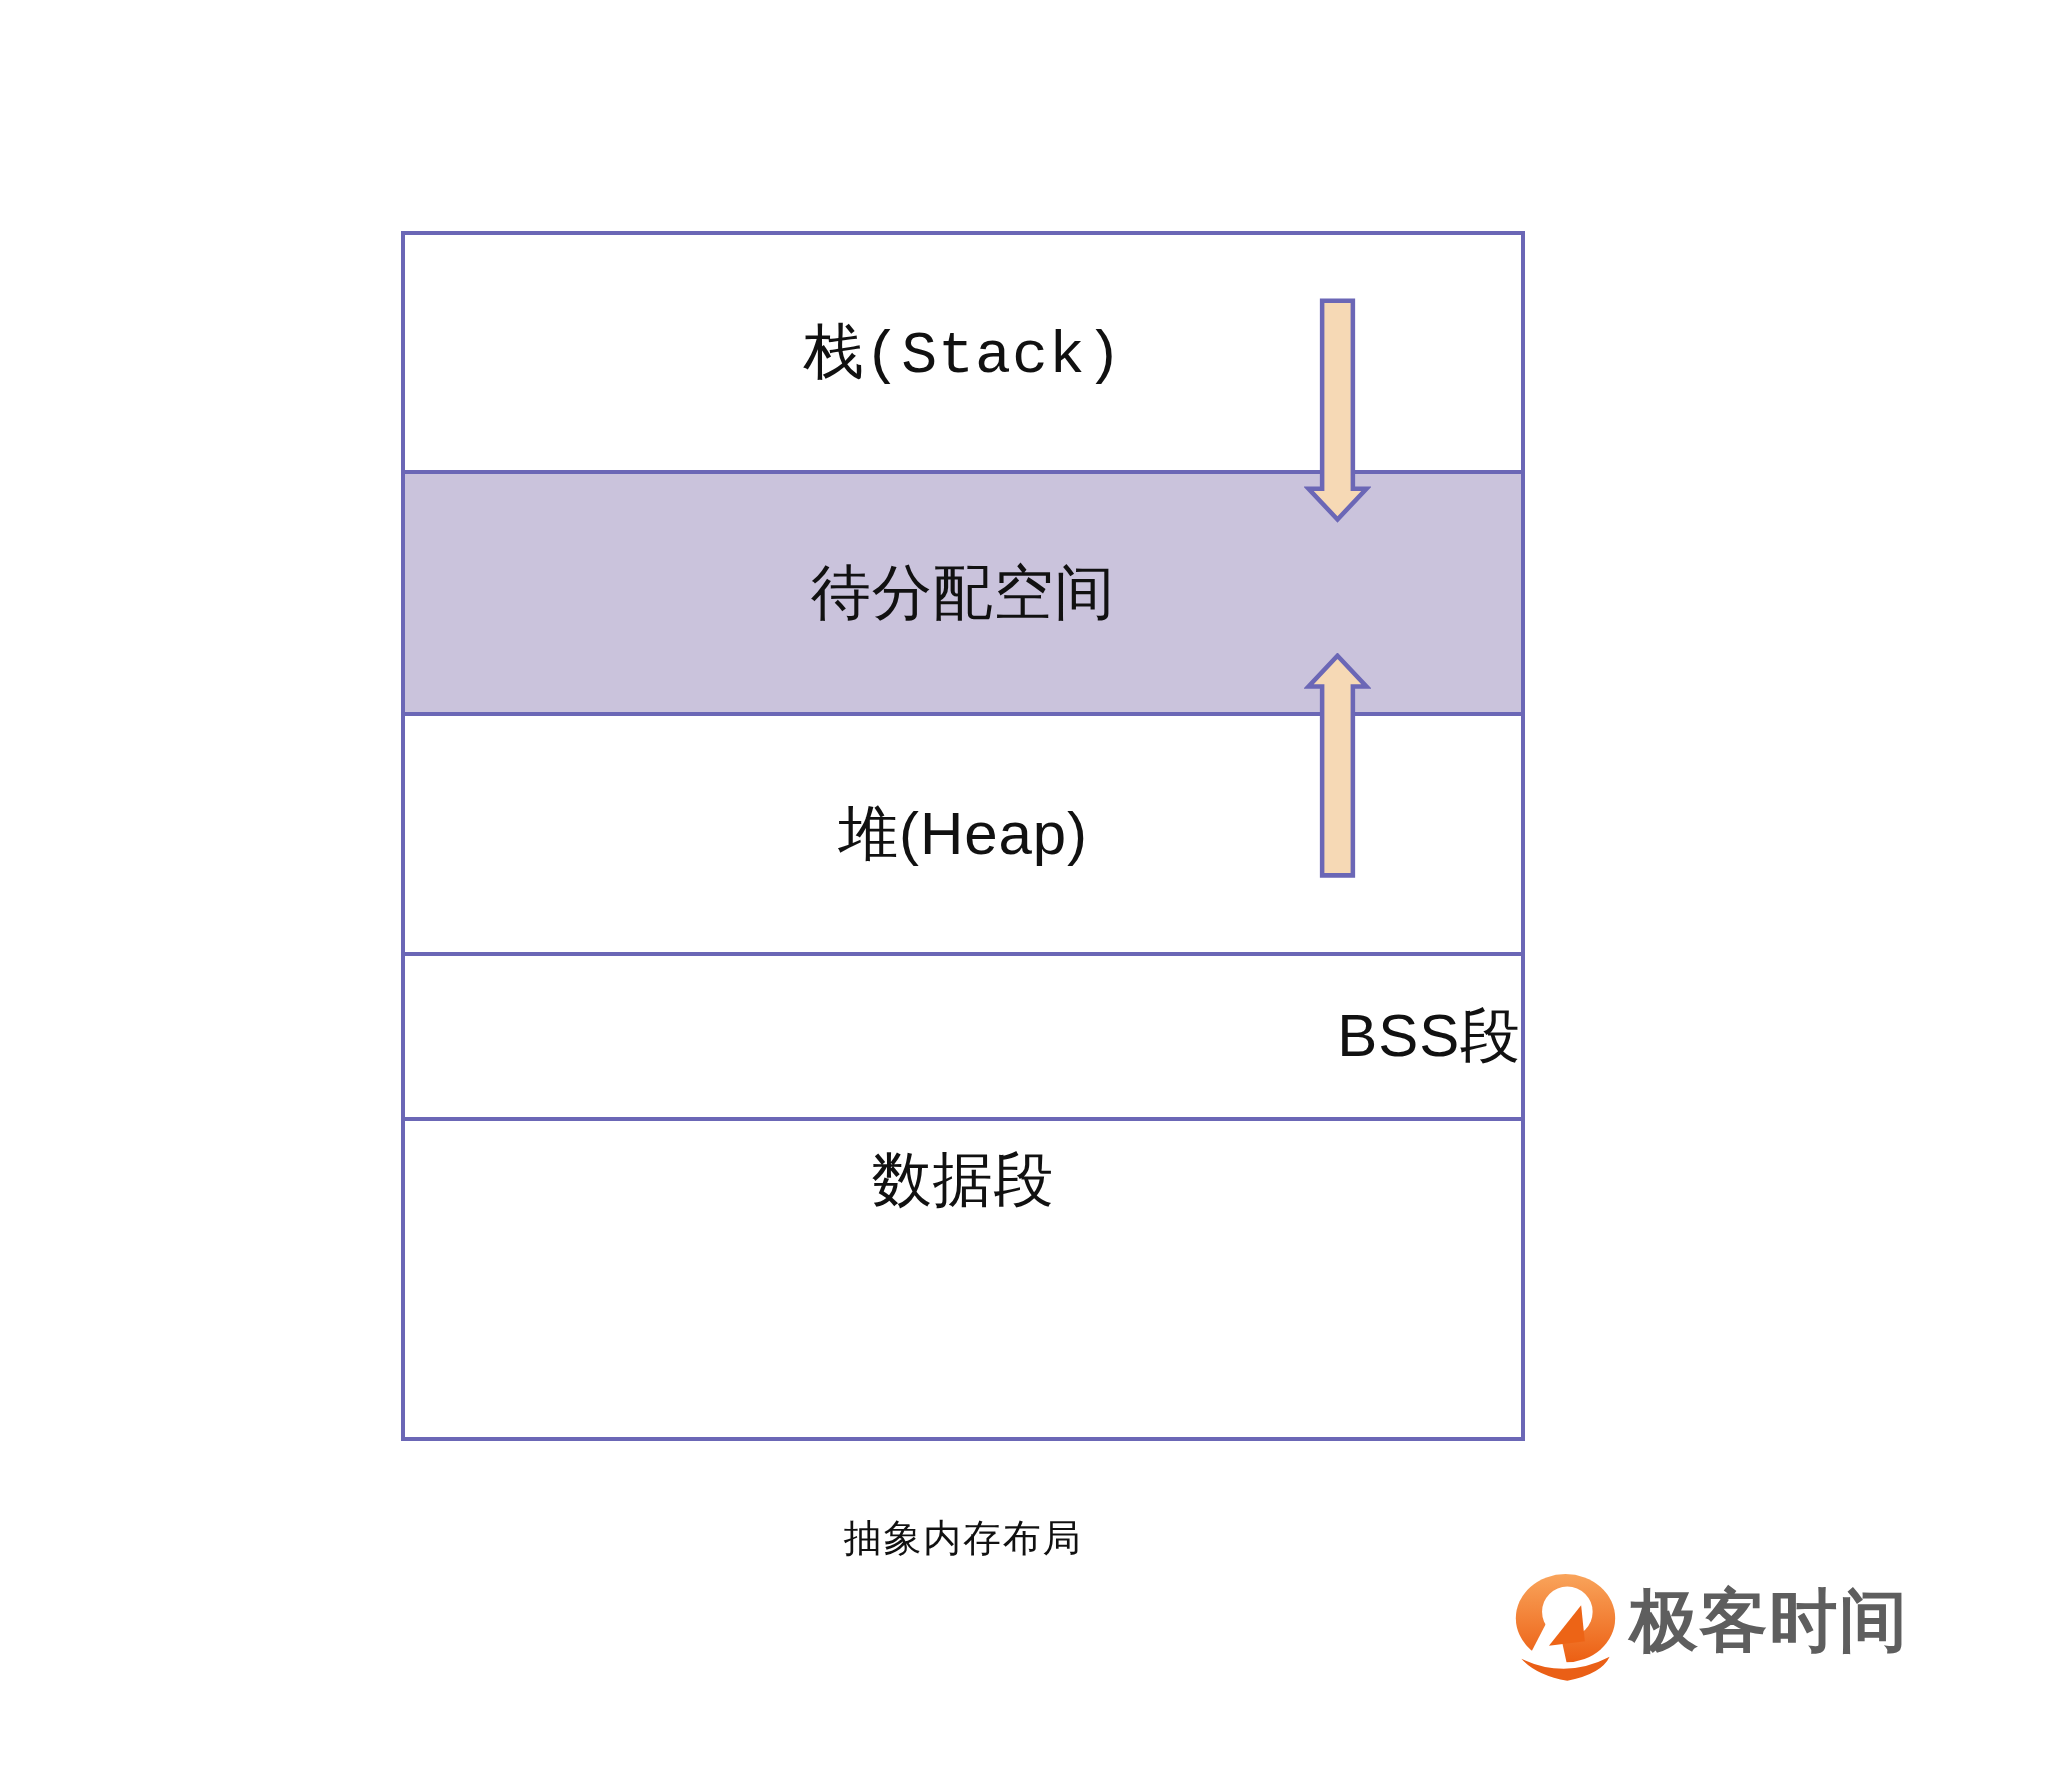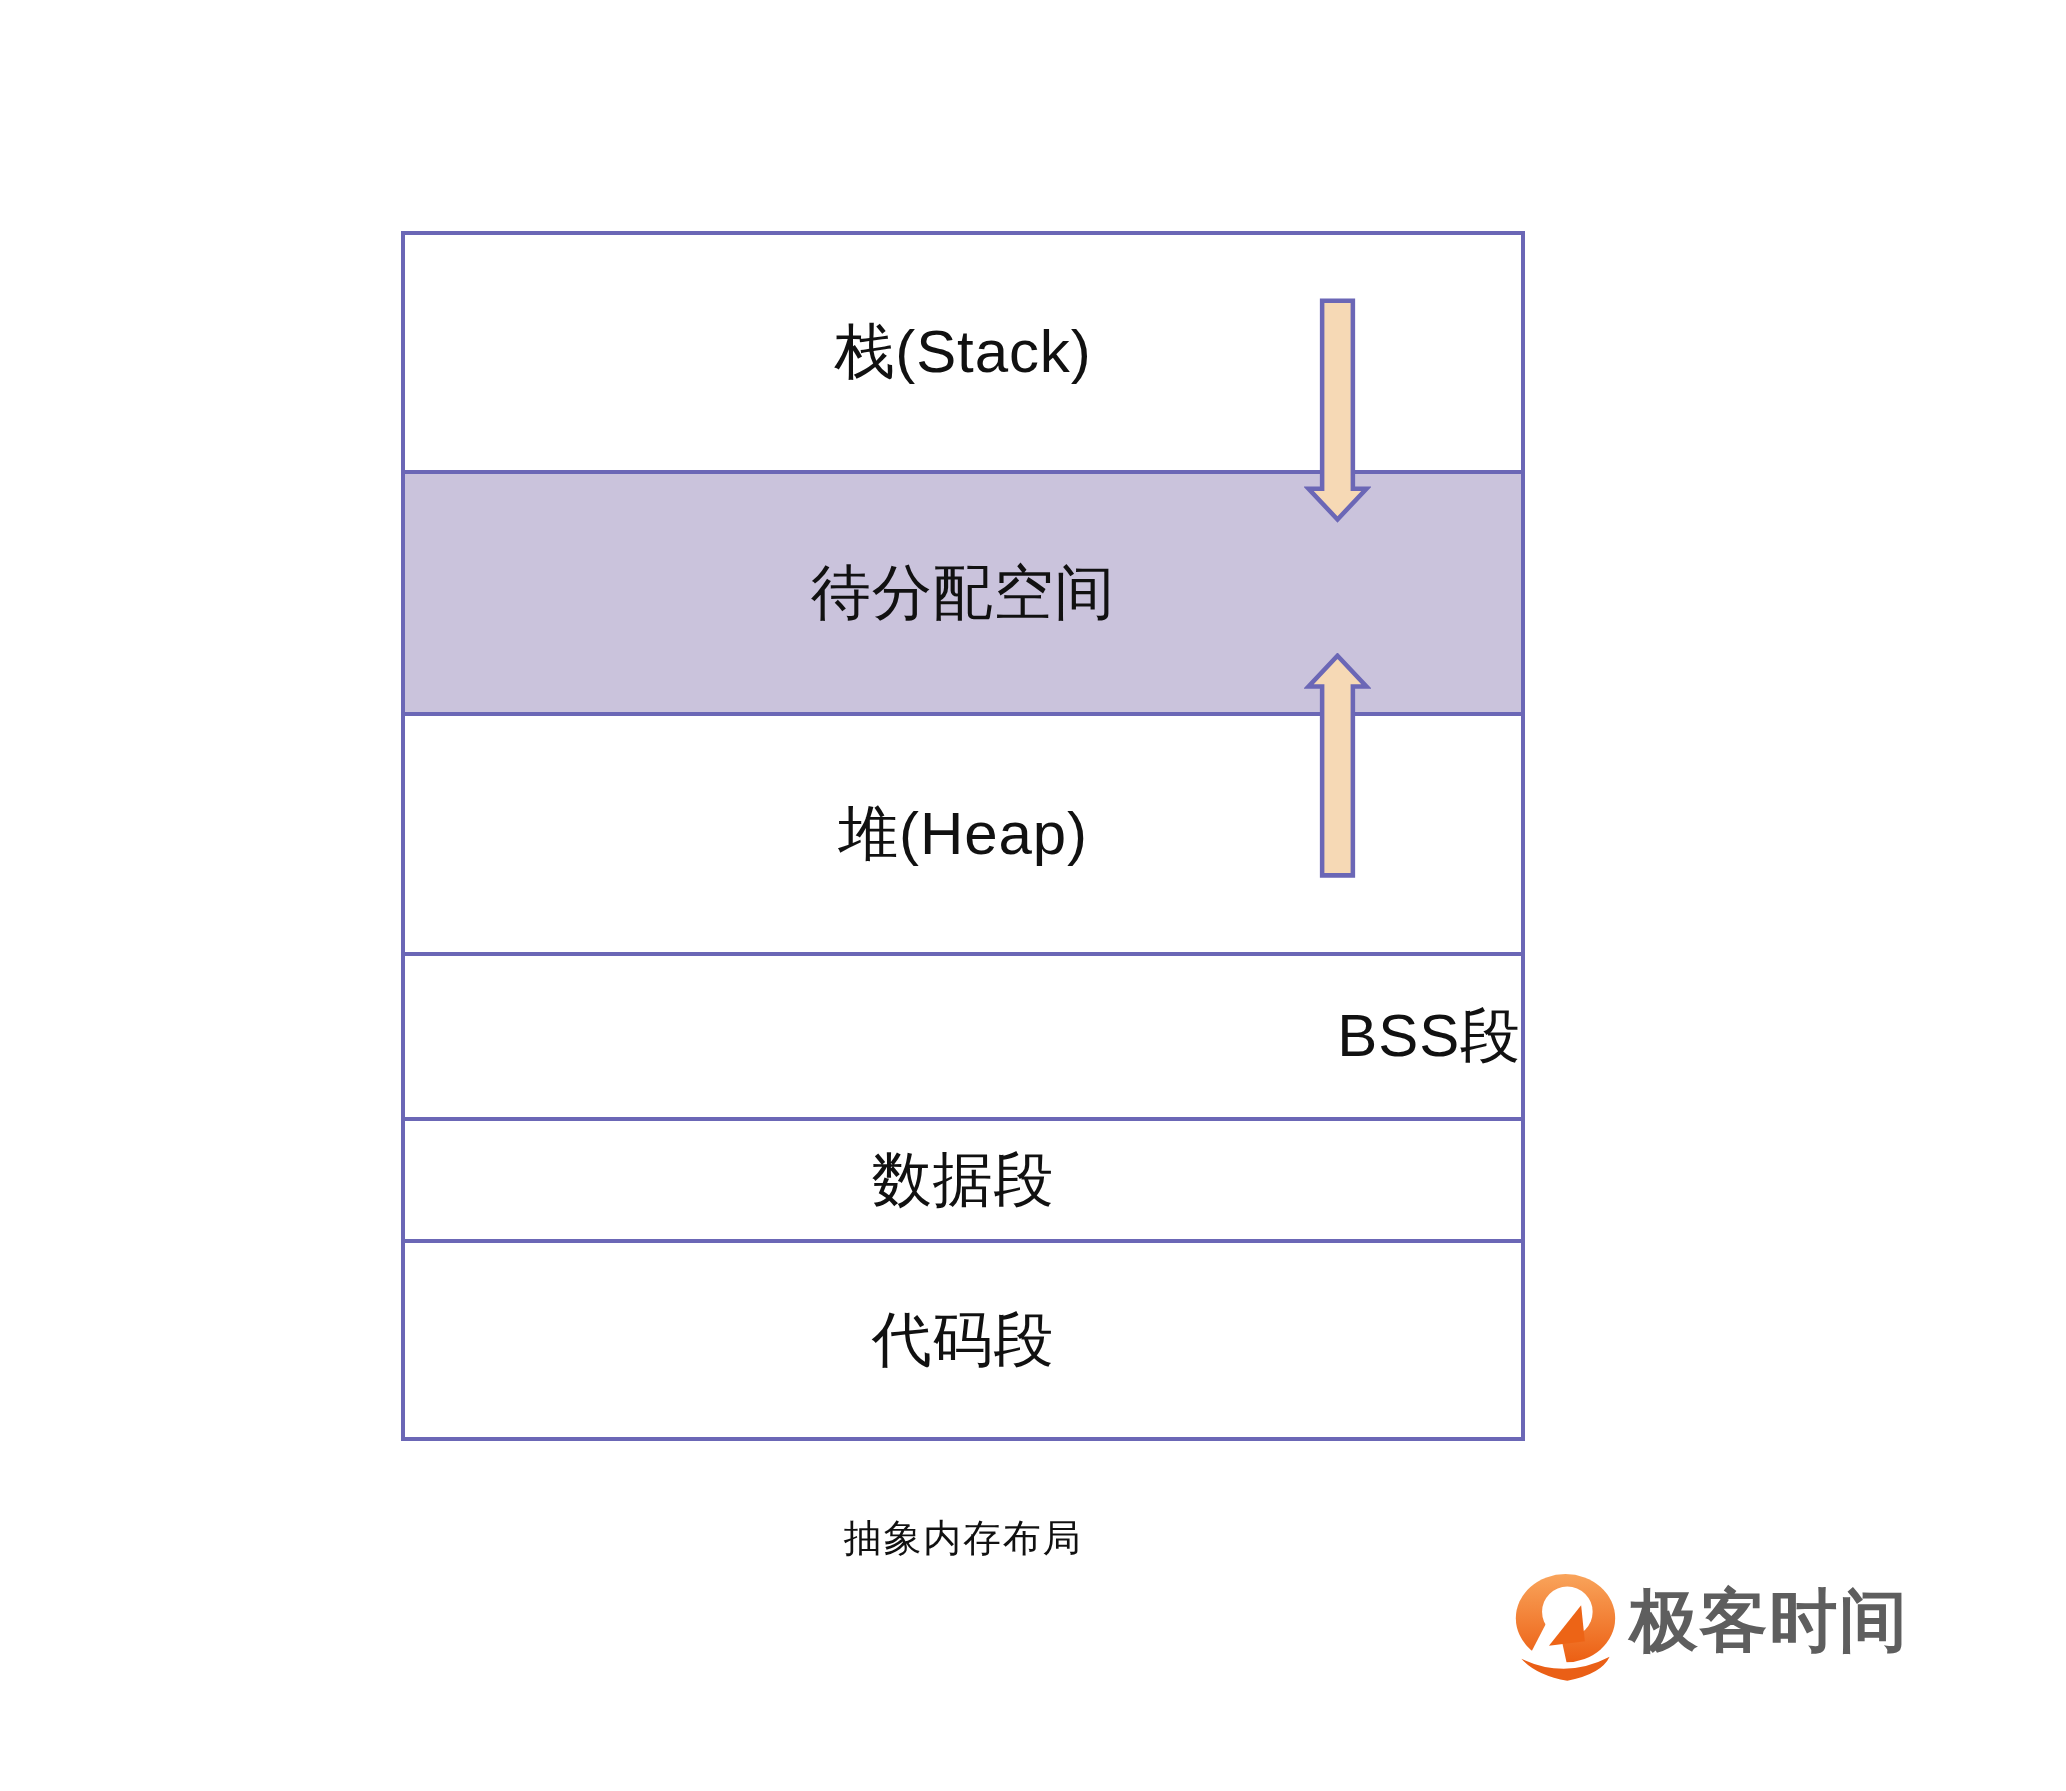--- a/index.html
+++ b/index.html
@@ -33,21 +33,21 @@
   .segment{
     display:flex;align-items:center;justify-content:center;
     background:var(--row-fill);
     box-sizing:border-box;
     border-top:4.5px solid var(--box-border);
     font-size:60px;
     color:var(--label-color);
     letter-spacing:0.9px;
   }
   .segment:first-child{border-top:none;}
-  .seg-stack{height:235px;}
+  .seg-stack{height:235px;font-family:Liberation Mono, monospace;}
   .seg-alloc{height:242px;background:var(--alloc-fill);}
   .seg-heap{height:240px;}
   .seg-bss{height:165px;justify-content:flex-end;}
   .seg-data{height:122px;}
   .seg-code{flex:1;}
   
   .growth-arrow{position:absolute;z-index:5;}
   .growth-arrow polygon{
     fill:var(--arrow-fill);
     stroke:var(--arrow-stroke);
@@ -96,23 +96,20 @@
     </div>
     <div class="segment seg-heap">
       <span>堆(Heap)</span>
     </div>
     <div class="segment seg-bss">
       <span>BSS段</span>
     </div>
     <div class="segment seg-data">
       <span>数据段</span>
     </div>
-    <div class="segment seg-code">
-      <span>代码段</span>
-    </div>
   </div>
 
   <svg class="growth-arrow arrow-down" width="67" height="226" viewBox="0 0 74 250" aria-hidden="true">
     <polygon points="20,3 54,3 54,211 69,211 37,245 5,211 20,211"></polygon>
   </svg>
 
   <svg class="growth-arrow arrow-up" width="67" height="226" viewBox="0 0 74 250" aria-hidden="true">
     <polygon points="37,3 69,37 54,37 54,246 20,246 20,37 5,37"></polygon>
   </svg>
 

